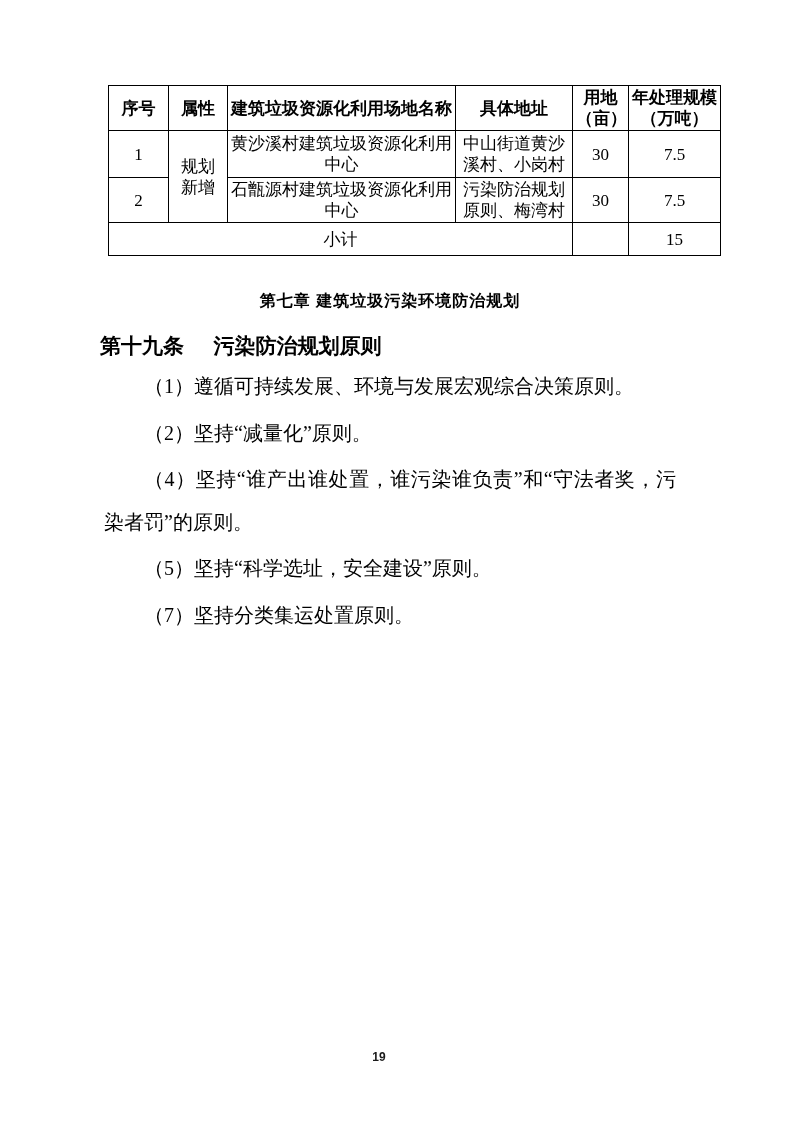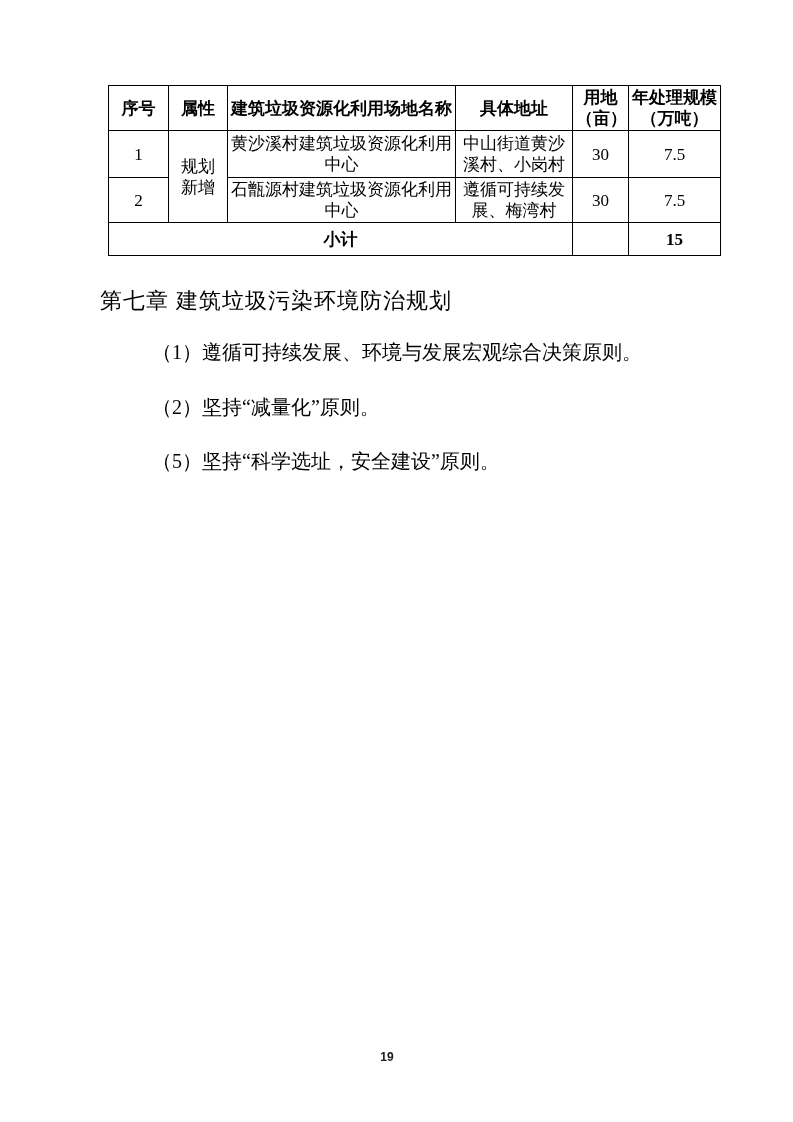--- a/index.html
+++ b/index.html
@@ -33,57 +33,57 @@
     line-height: 21px;
   }
   table.facilities th {
     font-family: "Liberation Sans", "DejaVu Sans", sans-serif;
     font-weight: bold;
     font-size: 17px;
   }
   tr.hdr   { height: 42px; }
   tr.row-1 { height: 47px; }
   tr.row-2 { height: 44px; }
-  tr.foot  { height: 33px; font-weight: bold; }
+  tr.foot  { height: 33px; }
   .num-cell { font-family: "Liberation Serif", "DejaVu Serif", serif; }
 
   
   h1.chapter {
     margin-top: 27px;
-    text-align: left;
+    text-align: center;
     font-family: "Liberation Sans", "DejaVu Sans", sans-serif;
-    font-weight: normal;
-    font-size: 22px;
+    font-weight: bold;
+    font-size: 16px;
     line-height: 36px;
     letter-spacing: 1px;
   }
   h2.article {
     margin-top: 12px;
     font-family: "Liberation Sans", "DejaVu Sans", sans-serif;
     font-weight: bold;
     font-size: 21px;
     line-height: 30px;
   }
   h2.article .article-label { margin-right: 1.4em; }
 
   
   p.body-text {
     font-size: 20px;
     line-height: 42.5px;
     text-align: justify;
     text-indent: 2em;
   }
   p.first-para { margin-top: 26px; }
-  p.principle { margin: 12px; }
+  p.principle { margin: 4px; }
 
   
   .page-number {
     position: absolute;
     top: 1050px;
-    left: 8px;
+    left: 0;
     width: 100%;
     text-align: center;
     font-family: "Liberation Sans", "DejaVu Sans", sans-serif;
     font-size: 12px;
     font-weight: bold;
     color: #1a1a1a;
   }
 </style>
 </head>
 <body>
@@ -113,36 +113,41 @@
           <td class="num-cell">1</td>
           <td rowspan="2"><span>规划</span><br><span>新增</span></td>
           <td>黄沙溪村建筑垃圾资源化利用中心</td>
           <td>中山街道黄沙溪村、小岗村</td>
           <td class="num-cell">30</td>
           <td class="num-cell">7.5</td>
         </tr>
         <tr class="row-2">
           <td class="num-cell">2</td>
           <td>石甑源村建筑垃圾资源化利用中心</td>
-          <td>遵循可持续发展、梅湾村</td>
+          <td>污染防治规划原则、梅湾村</td>
           <td class="num-cell">30</td>
           <td class="num-cell">7.5</td>
         </tr>
         <tr class="foot">
           <td colspan="4">小计</td>
           <td class="num-cell"></td>
           <td class="num-cell">15</td>
         </tr>
       </tbody>
     </table>
 
     <h1 class="chapter">第七章 建筑垃圾污染环境防治规划</h1>
 
 
+    <h2 class="article">
+      <span class="article-label">第十九条</span><span>污染防治规划原则</span>
+    </h2>
 
     <p class="body-text principle">（1）遵循可持续发展、环境与发展宏观综合决策原则。</p>
     <p class="body-text principle">（2）坚持“减量化”原则。</p>
+    <p class="body-text principle">（4）坚持“谁产出谁处置，谁污染谁负责”和“守法者奖，污染者罚”的原则。</p>
     <p class="body-text principle">（5）坚持“科学选址，安全建设”原则。</p>
+    <p class="body-text principle">（7）坚持分类集运处置原则。</p>
 
   </div>
 
   <div class="page-number">19</div>
 </div>
 
 </body></html>

